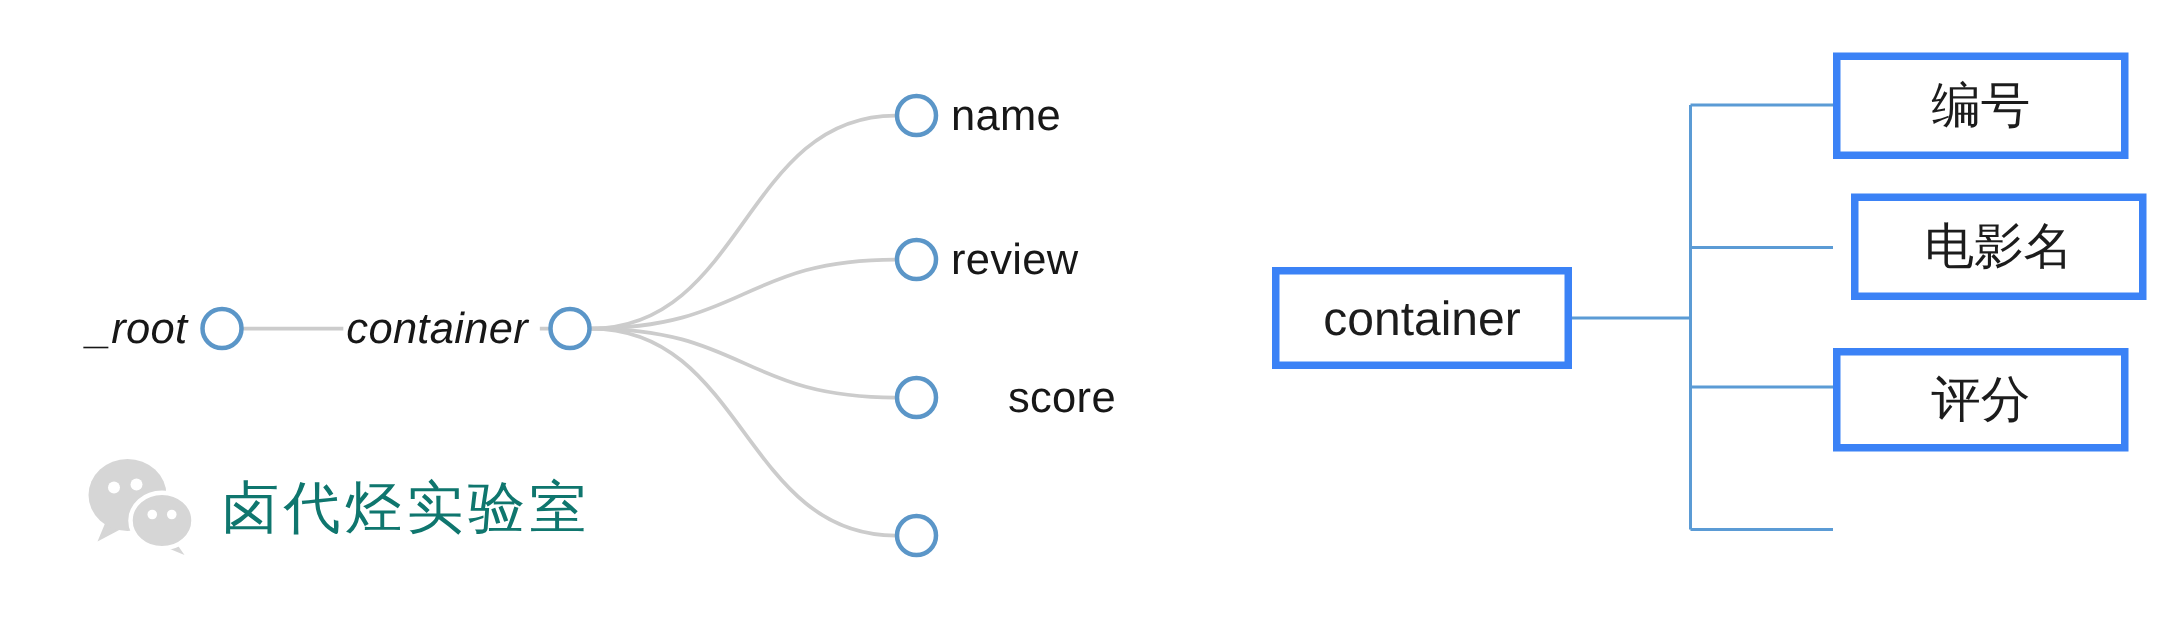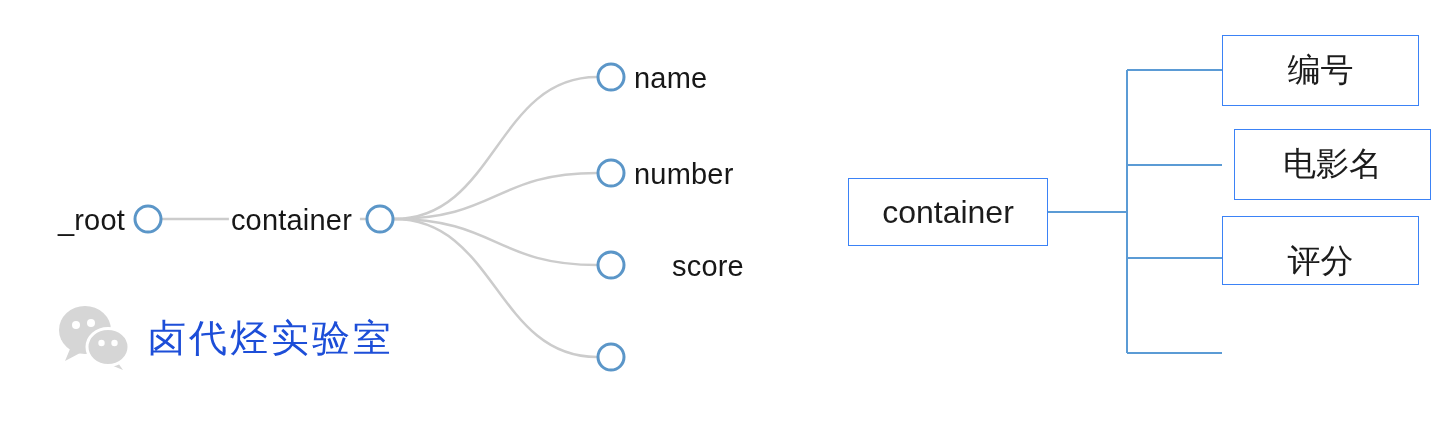--- a/index.html
+++ b/index.html
@@ -21,55 +21,55 @@
   }
 
   
   .tree-label {
     position: absolute;
     font-size: 29px;
     color: #171717;
     white-space: nowrap;
     letter-spacing: 0.2px;
   }
-  .tree-label.align-right { transform: translate(-100%, -50%); }
+  .tree-label.align-right { transform: translate(-100%, -50%); font-style: italic; }
   .tree-label.align-left  { transform: translate(0, -50%); }
   .tree-label.occlude     { background: #ffffff; padding: 2px 8px 2px 2px; }
 
   
   .watermark {
     position: absolute;
     left: 58px; top: 303px;
     display: flex;
     align-items: center;
-    color: #1d4ed8;
+    color: #0f766e;
   }
   .watermark .wm-text {
     font-size: 38px;
     letter-spacing: 3px;
     margin-left: 18px;
     white-space: nowrap;
   }
 
   
   .flow-box {
     position: absolute;
-    border: 1px solid #3b82f6;
+    border: 5px solid #3b82f6;
     background: #ffffff;
     display: flex;
     align-items: center;
     justify-content: center;
     color: #1c1c1c;
     white-space: nowrap;
   }
   .flow-box.parent { left: 848px; top: 178px; width: 200px; height: 68px; font-size: 32px; }
   .flow-box.child  { left: 1222px; width: 197px; font-size: 33px; }
   .flow-box.child.c0 { top: 35px;  height: 71px; }
   .flow-box.child.c1 { top: 129px; height: 71px; margin-left: 12px; }
-  .flow-box.child.c2 { top: 216px; height: 69px; align-items: flex-end; }
+  .flow-box.child.c2 { top: 232px; height: 69px; }
   .flow-box.child.c3 { top: 318px; height: 70px; }
 </style>
 </head>
 <body>
 
 <div class="canvas">
 
   <svg class="layer" viewBox="0 0 1440 421">
 
     <g stroke="#cccccc" stroke-width="2.5" fill="none">
@@ -98,21 +98,21 @@
       <circle cx="611" cy="357" r="13"></circle>
     </g>
   </svg>
 
   <span class="tree-label align-right" style="left:125px; top:220px;">_root</span>
 
   <span class="tree-label align-right occlude" style="left:360px; top:220px;">container</span>
 
   <span class="tree-label align-left" style="left:634px; top:78px;">name</span>
 
-  <span class="tree-label align-left" style="left:634px; top:174px;">number</span>
+  <span class="tree-label align-left" style="left:634px; top:174px;">review</span>
 
   <span class="tree-label align-left" style="left:672px; top:266px;">score</span>
 
 
   <div class="watermark">
     <svg width="72" height="70" viewBox="0 0 72 70">
       <g fill="#d6d6d6">
 
         <path d="M12,46 L7,58 L24,49 Z"></path>
         <ellipse cx="27" cy="27" rx="26" ry="24"></ellipse>

